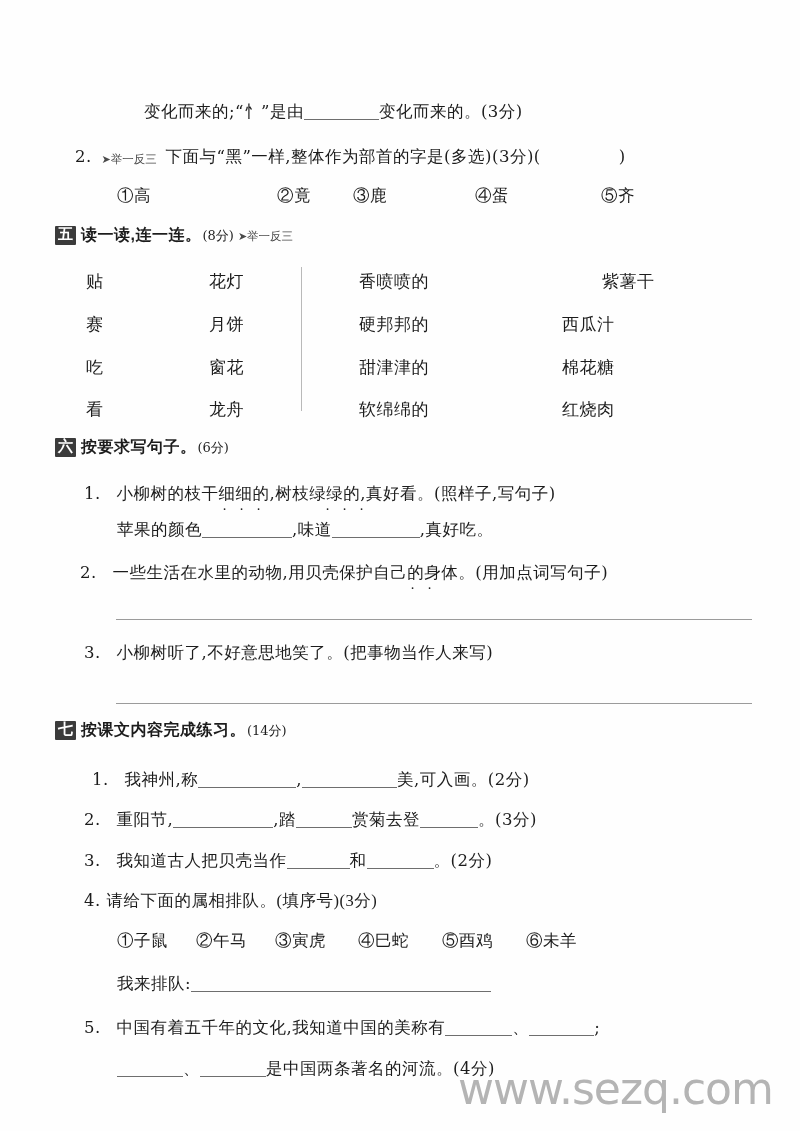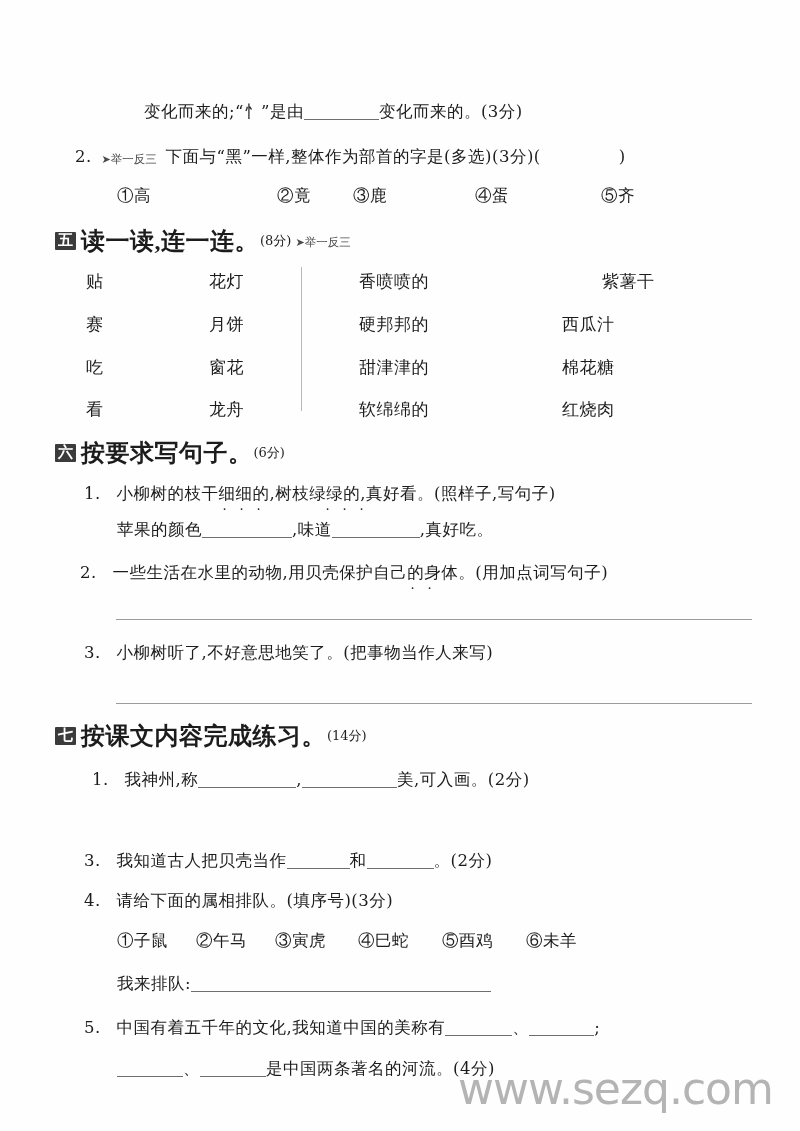--- a/index.html
+++ b/index.html
@@ -50,23 +50,23 @@
     color: #ffffff;
     font-size: 15px;
     font-weight: bold;
     padding: 1px 3px 2px 3px;
     line-height: 1.05;
     margin-right: 5px;
     border-radius: 1px;
     font-family: "DejaVu Sans", "Liberation Sans", sans-serif;
   }
   .sec-title {
-    font-size: 24px;
+    font-size: 16px;
     font-weight: bold;
-    font-family: Liberation Serif, serif;
+    font-family: Liberation Sans, sans-serif;
     letter-spacing: 0.5px;
   }
   .sec-score {
     font-size: 13px;
     font-family: "DejaVu Serif", "Liberation Serif", serif;
     margin-left: 1px;
   }
 
   
   .tag {
@@ -237,29 +237,33 @@
     <span class="sec-box">七</span>
     <span class="sec-title">按课文内容完成练习。</span>
     <span class="sec-score">(14分)</span>
   </div>
 
   <div class="row cn" style="left:92px; top:771px;">
     <span class="num">1.</span>
     <span style="margin-left:10px;">我神州,称</span><span class="blank" style="width:98px;"></span><span>,</span><span class="blank" style="width:95px;"></span><span>美,可入画。(2分)</span>
   </div>
 
+  <div class="row cn" style="left:84px; top:811px;">
+    <span class="num">2.</span>
+    <span style="margin-left:10px;">重阳节,</span><span class="blank" style="width:100px;"></span><span>,踏</span><span class="blank" style="width:56px;"></span><span>赏菊去登</span><span class="blank" style="width:58px;"></span><span>。(3分)</span>
+  </div>
 
   <div class="row cn" style="left:84px; top:852px;">
     <span class="num">3.</span>
     <span style="margin-left:10px;">我知道古人把贝壳当作</span><span class="blank" style="width:63px;"></span><span>和</span><span class="blank" style="width:67px;"></span><span>。(2分)</span>
   </div>
 
   <div class="row cn" style="left:84px; top:893px;">
     <span class="num">4.</span>
-    <span style="margin-left:10px;">请给下面的属相排队。(填序号)(3分)</span>
+    <span style="margin-left:0;font-family:Liberation Serif, serif;">请给下面的属相排队。(填序号)(3分)</span>
   </div>
 
   <div class="row cn" style="left:117px; top:933px;">
     <span class="circ" style="display:inline-block;width:79px;">①子鼠</span><span class="circ" style="display:inline-block;width:79px;">②午马</span><span class="circ" style="display:inline-block;width:83px;">③寅虎</span><span class="circ" style="display:inline-block;width:84px;">④巳蛇</span><span class="circ" style="display:inline-block;width:84px;">⑤酉鸡</span><span class="circ">⑥未羊</span>
   </div>
 
   <div class="row cn" style="left:117px; top:975px;">
     <span>我来排队:</span><span class="blank" style="width:300px;"></span>
   </div>
 

